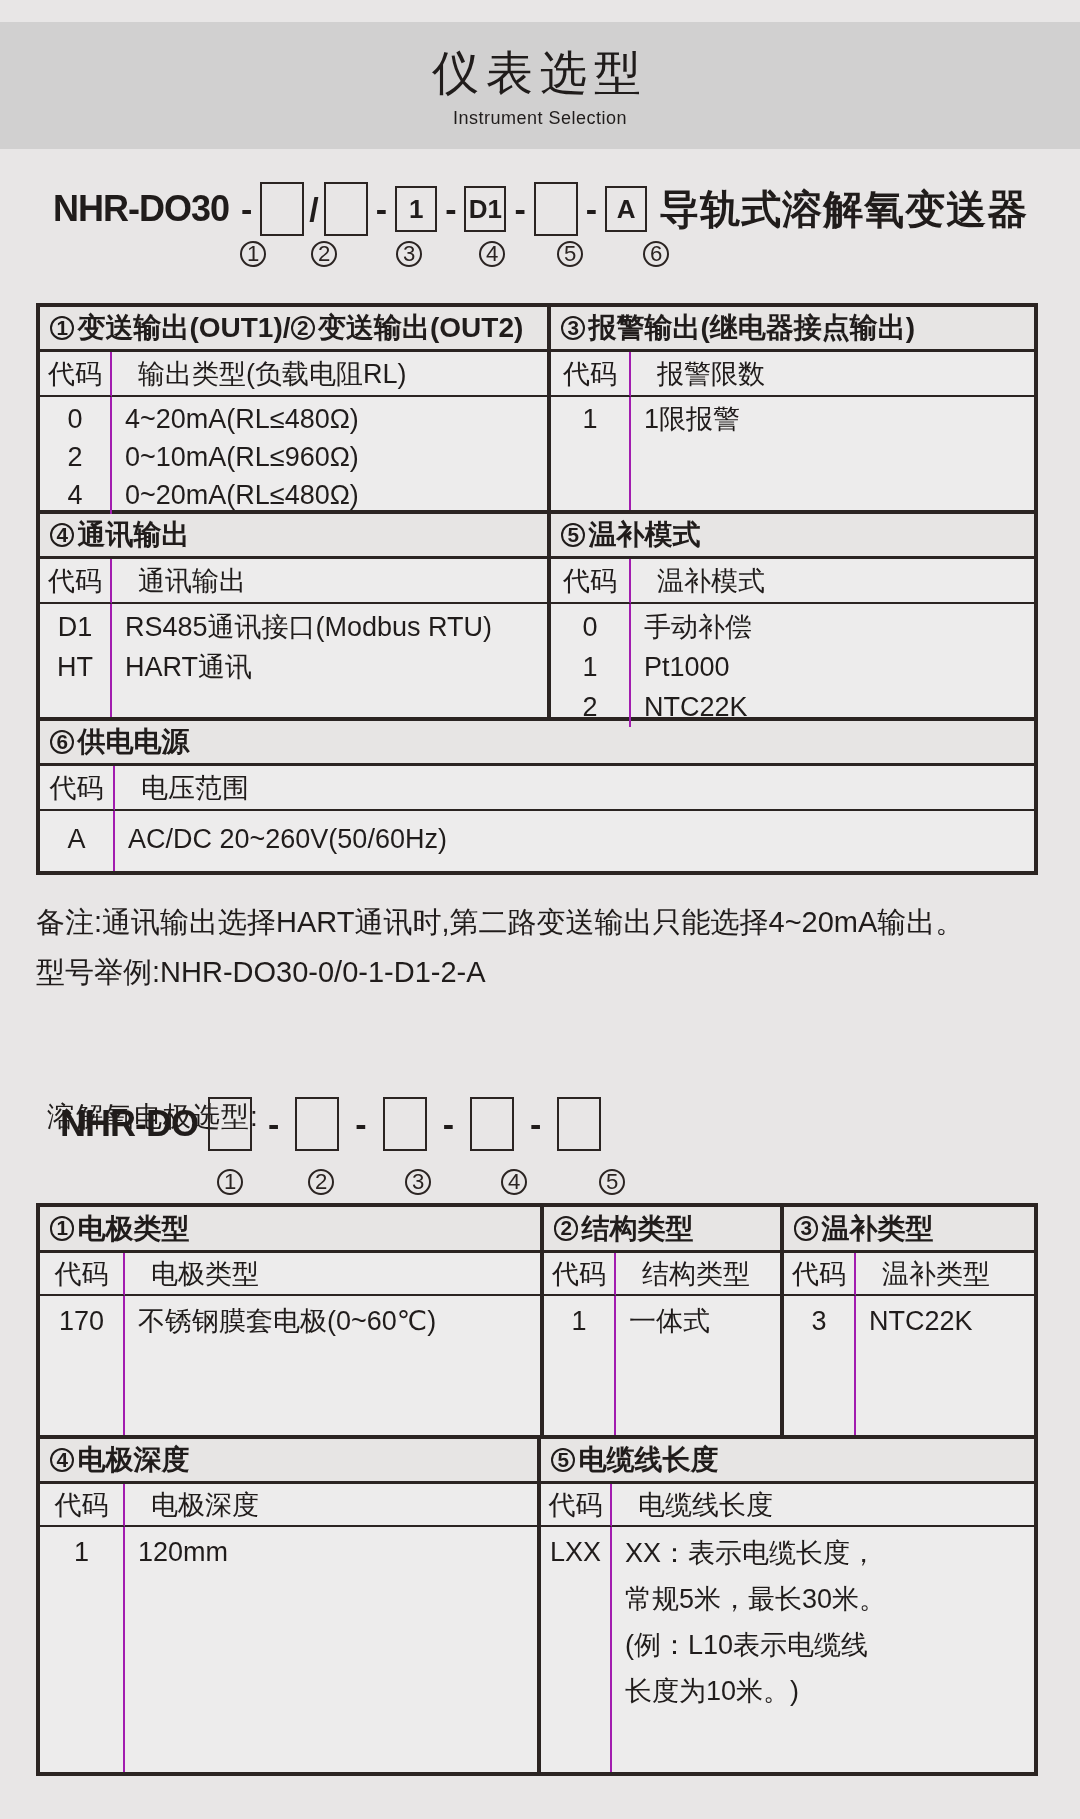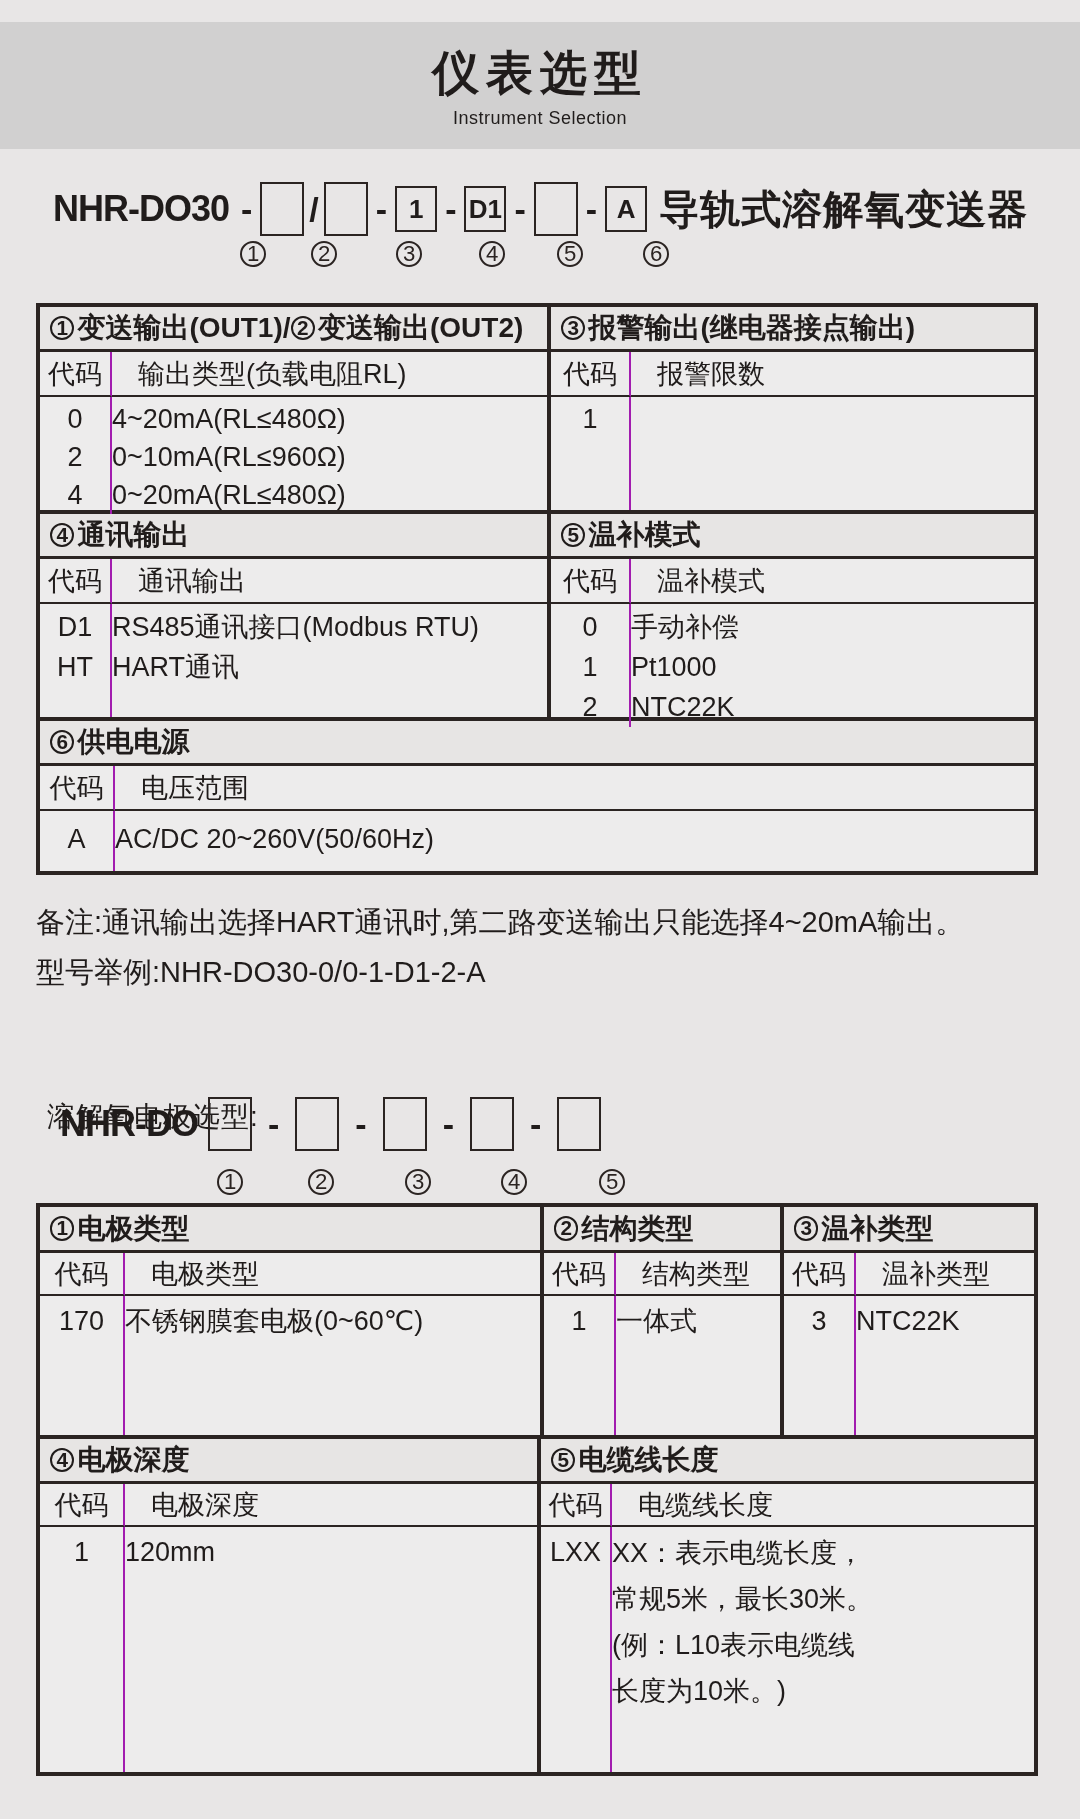--- a/index.html
+++ b/index.html
@@ -5,21 +5,21 @@
   *{box-sizing:border-box;margin:0;padding:0}
   html,body{margin:0;padding:0}
   body{width:1080px;height:1819px;position:relative;overflow:hidden;
        background:#e8e6e6;color:#201c1b;
        font-family:"Liberation Sans","DejaVu Sans",sans-serif;}
   .doc{position:relative;width:1080px;height:1819px}
 
   
   .banner{position:absolute;left:0;top:22px;width:1080px;height:127px;background:#d1d0d0;
           display:flex;flex-direction:column;align-items:center;justify-content:center}
-  .banner-title{font-size:47px;font-weight:bold;letter-spacing:7px}
+  .banner-title{font-size:47px;font-weight:normal;letter-spacing:7px}
   .banner-sub{font-size:18px;margin-top:3px;letter-spacing:0.5px}
 
   
   .model-line{position:absolute;display:flex;align-items:center}
   #model1{left:53px;top:180px;height:58px}
   #model2{left:60px;top:1096px;height:56px}
   .mprefix{font-size:36px;font-weight:bold;letter-spacing:-1px;margin-right:4px}
   .mdash{font-size:34px;font-weight:bold;padding:0 8px}
   .mdash2{font-size:34px;font-weight:bold;padding:0 16px}
   .mslash{font-size:34px;font-weight:bold;padding:0 5px}
@@ -44,21 +44,21 @@
   .side-r{flex:1}
   .sec-h{height:45px;border-bottom:3px solid #2b2422;display:flex;align-items:center;
          padding-left:10px;font-size:28px;font-weight:bold;background:#e7e5e4;white-space:nowrap}
   .sbody{display:grid;grid-template-rows:45px 1fr}
   .ch{border-bottom:2px solid #2b2422;display:flex;align-items:center;font-size:27px;white-space:nowrap}
   .ch.code{justify-content:center}
   .ch.val{padding-left:26px}
   .code{border-right:2px solid #a21caf}
   .cd{padding-top:3px;font-size:27px}
   .cd.code{text-align:center}
-  .cd.val{}
+  .cd.val{padding-left:13px}
   .cd div{white-space:nowrap}
 
   .cols-w1{grid-template-columns:72px 1fr}
   .cols-w2{grid-template-columns:80px 1fr}
   .cols-w3{grid-template-columns:75px 1fr}
   .cols-e1{grid-template-columns:85px 1fr}
   .cols-e2{grid-template-columns:72px 1fr}
   .cols-e5{grid-template-columns:71px 1fr}
 
   #table1 .b1 .sbody{height:158px}
@@ -142,20 +142,23 @@
         </div>
       </div>
       <div class="side-r">
         <div class="sec-h"><span class="circ">3</span>报警输出(继电器接点输出)</div>
         <div class="sbody cols-w2">
           <div class="ch code">代码</div>
           <div class="ch val">报警限数</div>
           <div class="cd code">
             <div>1</div>
           </div>
+          <div class="cd val">
+            <div>1限报警</div>
+          </div>
         </div>
       </div>
     </div>
 
     <div class="pair b2 thick-top">
       <div class="side-l">
         <div class="sec-h"><span class="circ">4</span>通讯输出</div>
         <div class="sbody cols-w1">
           <div class="ch code">代码</div>
           <div class="ch val">通讯输出</div>

